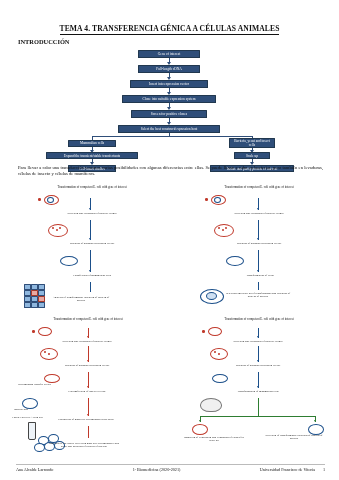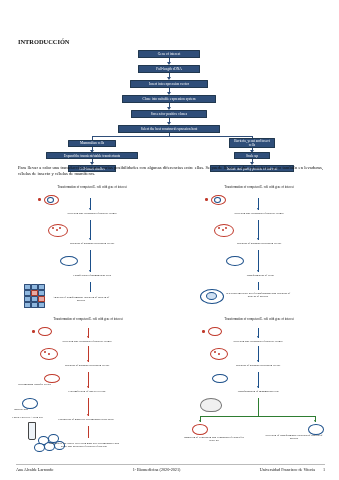--- a/index.html
+++ b/index.html
@@ -100,20 +100,23 @@
   .footer .right{width:10px;text-align:right;}
   .hr{
     position:absolute;left:16px;right:14px;bottom:16px;height:.4px;background:#bbb;
   }
 </style>
 </head>
 <body>
 
 <div class="page">
 
+  <div class="title">
+    <span>TEMA 4. TRANSFERENCIA GÉNICA A CÉLULAS ANIMALES</span>
+  </div>
   <div class="subtitle">INTRODUCCIÓN</div>
 
   <div class="flow">
 
     <div class="fbox" style="left:138px;top:0px;width:62px;height:8px;">Gene of interest</div>
     <div class="vline fline" style="left:168.6px;top:8px;height:5px;"></div>
     <div class="arrowdown" style="left:166.6px;top:12px;"></div>
 
     <div class="fbox" style="left:138px;top:15px;width:62px;height:8px;">Full-length cDNA</div>
     <div class="vline fline" style="left:168.6px;top:23px;height:5px;"></div>

